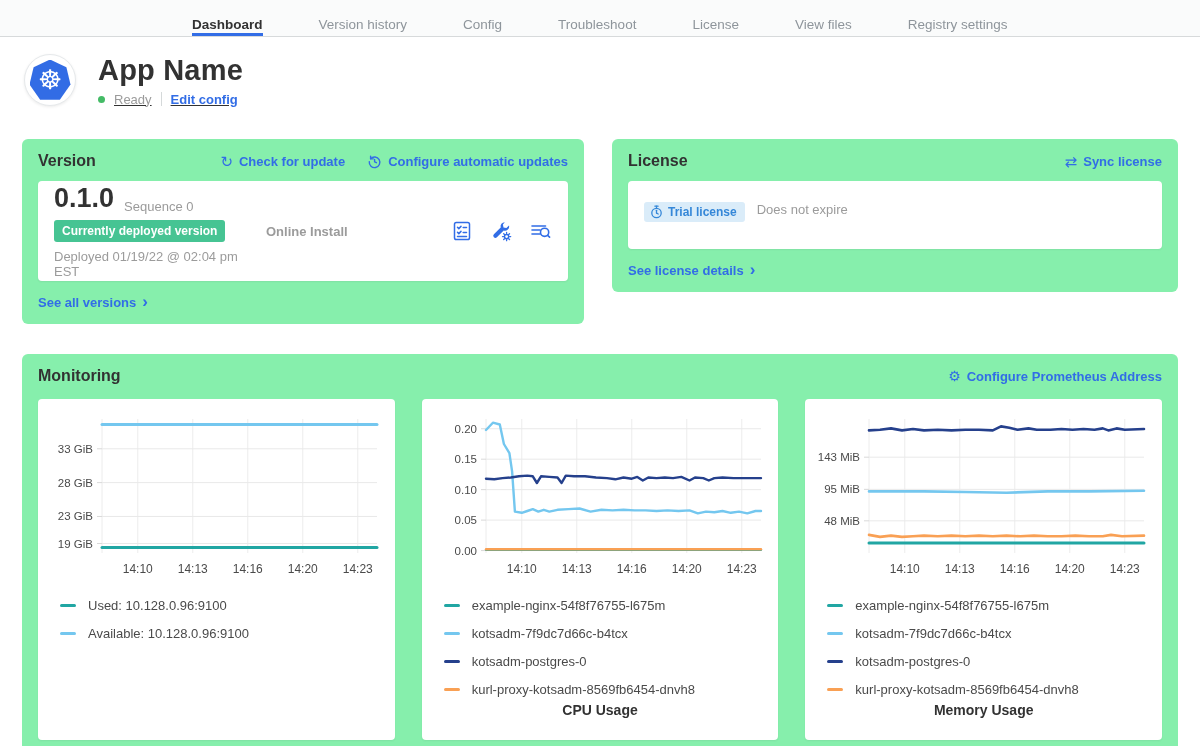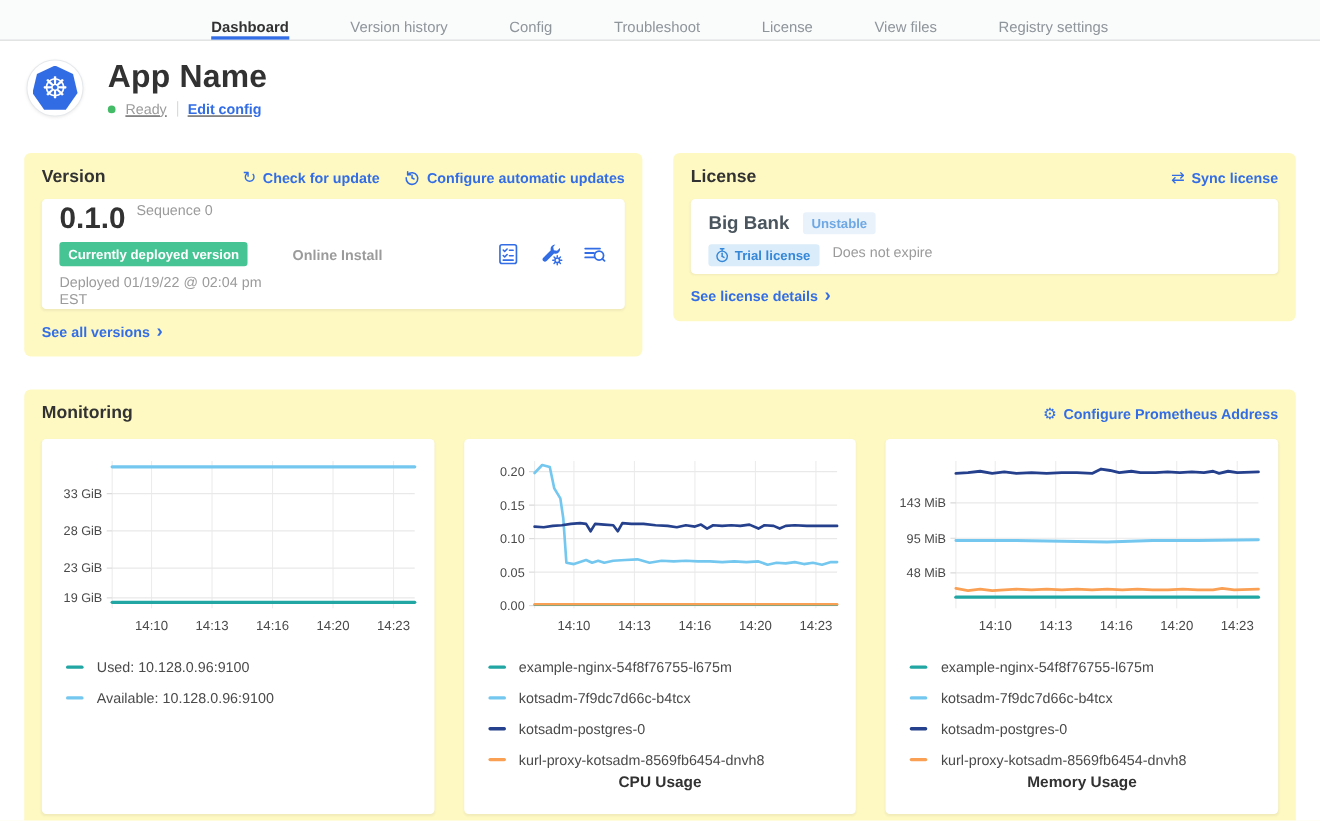--- a/index.html
+++ b/index.html
@@ -26,35 +26,35 @@
   .status-row { display:flex; align-items:center; gap:9px; margin-top:5px;text-decoration:underline; }
   .status-dot { width:7px; height:7px; border-radius:50%; background:#44bb66; }
   .status-text { font-size:13px; color:#9b9b9b; }
   .vdiv { width:1px; height:14px; background:#d5d9da; }
 
   
   .link { color:#326de6; font-size:13px; font-weight:700; cursor:pointer;
     display:inline-flex; align-items:center; gap:6px; }
   .glyph-icon { font-weight:400; font-size:15px; line-height:1; }
   .chev { font-size:17px; font-weight:700; line-height:1; margin-top:-2px; }
-  .card { background:#fef9c3; border-radius:6px; }
+  .card { background:#86efac; border-radius:6px; }
   .inner-card { background:#ffffff; border-radius:4px; box-shadow:0 1px 2px rgba(50,50,50,.07); }
   .card-head { display:flex; align-items:center; justify-content:space-between; }
   .card-title { font-size:16px; font-weight:700; }
 
   
   .cards-row { display:flex; gap:28px; margin:30px 22px 0; align-items:flex-start; }
   .version-card { width:562px; padding:13px 16px; }
   .license-card { flex:1; padding:13px 16px; }
   .head-links { display:flex; gap:22px; }
 
   .version-inner { margin-top:11px; padding:12px 16px; height:100px;
     display:flex; align-items:center; }
   .ver-left { width:212px; }
-  .ver-line { display:flex; align-items:flex-start; gap:10px; }
+  .ver-line { display:flex; align-items:flex-end; gap:10px; }
   .ver-number { font-size:27px; font-weight:700; }
   .ver-seq { font-size:13px; color:#9b9b9b; }
   .deployed-badge { display:inline-block; margin:6px 0 7px; background:#46c493; color:#fff;
     font-size:12px; font-weight:700; padding:4px 8px; border-radius:3px; }
   .deployed-at { font-size:13px; color:#9b9b9b; }
   .install-type { font-size:13px; font-weight:700; color:#9b9b9b; }
   .ver-actions { margin-left:auto; display:flex; gap:17px; align-items:center; }
   .ver-actions svg { cursor:pointer; }
   .card-footer-link { margin-top:12px; }
 
@@ -176,24 +176,20 @@
     <section class="card license-card">
       <div class="card-head">
         <div class="card-title">License</div>
         <span class="link">
           <span class="glyph-icon">⇄</span>
           <span>Sync license</span>
         </span>
       </div>
 
       <div class="inner-card license-inner">
-        <div class="lic-row1">
-          <span class="lic-name">Big Bank</span>
-          <span class="chan-badge">Unstable</span>
-        </div>
         <div class="lic-row2">
           <span class="trial-badge">
             <svg width="13" height="14" viewBox="0 0 13 14" fill="none" stroke="#3587d8" stroke-width="1.3" stroke-linecap="round">
               <circle cx="6.5" cy="8" r="4.7"></circle>
               <line x1="6.5" y1="8" x2="6.5" y2="5.3"></line>
               <line x1="6.5" y1="8" x2="8.2" y2="9"></line>
               <line x1="4.9" y1="1.2" x2="8.1" y2="1.2"></line>
               <line x1="6.5" y1="1.2" x2="6.5" y2="2.8"></line>
             </svg>
             <span>Trial license</span>

